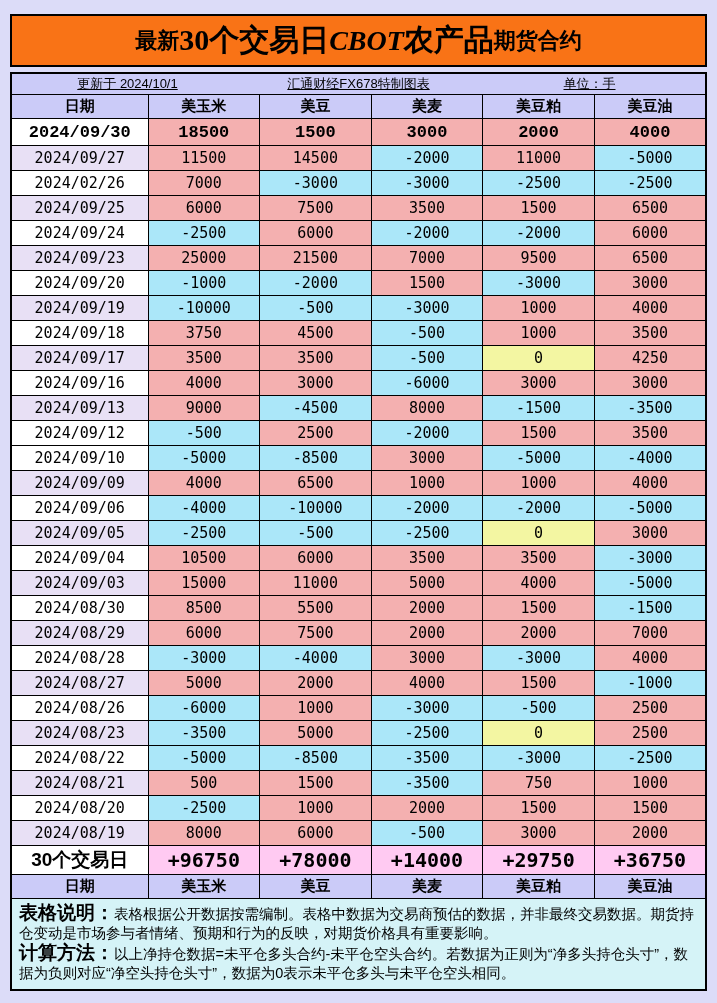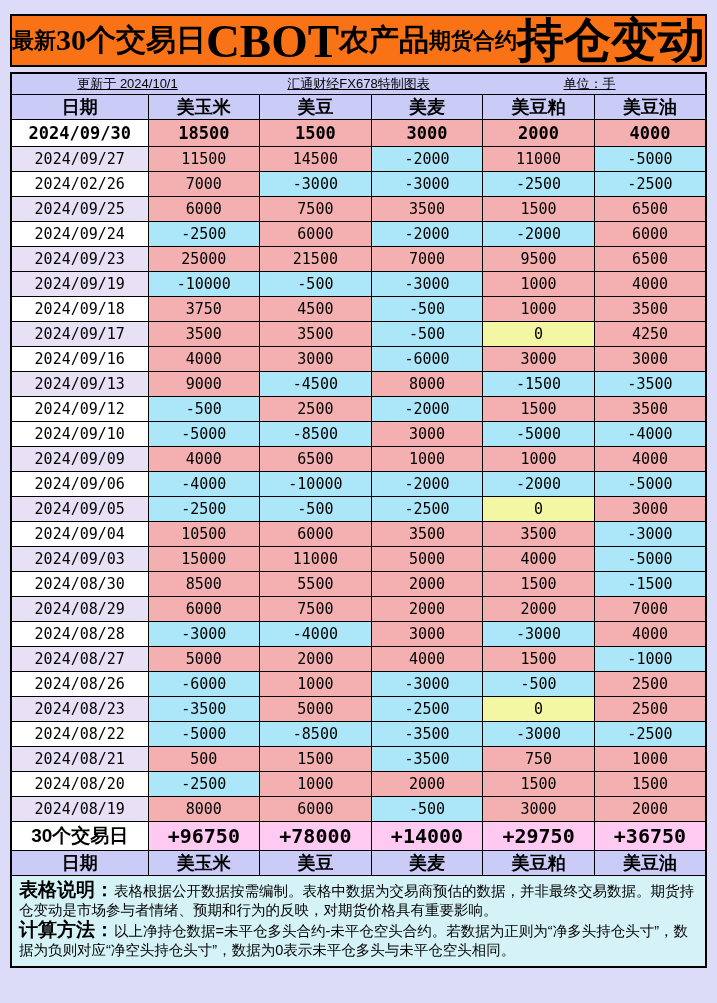--- a/index.html
+++ b/index.html
@@ -17,21 +17,21 @@
     background:#f97316;
     height:49px;
     display:flex;align-items:center;justify-content:center;
     margin-bottom:5px;
     font-family:"Liberation Serif","DejaVu Serif",serif;
     font-weight:bold;
     white-space:nowrap;
   }
   .t-s{font-size:22px;}
   .t-l{font-size:30px;}
-  .t-xl{font-size:47px;}
+  .t-xl{font-size:28px;font-style:italic;}
 
   
   table{
     width:697px;
     border-collapse:collapse;
     border:2px solid #000;
     table-layout:fixed;
   }
   col.c-date{width:137px;}
   td,th{
@@ -45,35 +45,35 @@
     background:#CBCBF8;
     height:20px;
     font-size:13px;
     border-bottom:1px solid #000;
   }
   .subtitle-inner{display:flex;align-items:center;}
   .subtitle-inner span{flex:1;text-align:center;text-decoration:underline;}
   .header-row th{
     background:#CBCBF8;
     font-weight:bold;
-    font-size:18px;
+    font-size:15px;
     height:23px;
     text-align:center;
   }
   .date-cell,.value-cell{
     font-family:"DejaVu Sans Mono","Liberation Mono",monospace;
     font-size:15px;
     height:24px;
   }
   .date-even{background:#FFFFFF;}
   .date-odd{background:#E8E0F5;}
   .pos{background:#F4B0B0;}
   .neg{background:#ABE7F9;}
   .zero{background:#F3F6A2;}
-  .bold-row td{font-weight:bold;font-size:17px;height:26px;}
+  .bold-row td{font-weight:bold;font-size:17px;height:26px;font-family:Liberation Mono, monospace;}
   .summary-row td{
     background:#FFCAF2;
     font-weight:bold;
     font-size:20px;
     height:28px;
     font-family:"DejaVu Sans Mono","Liberation Mono",monospace;
   }
   .summary-row td.summary-label{
     background:#FFFFFF;
     font-family:"Liberation Sans",sans-serif;
@@ -93,21 +93,20 @@
 <body>
 
 <div class="page">
 
   <div class="title-box">
       <span class="t-s">最新</span>
       <span class="t-l">30个交易日</span>
       <span class="t-xl">CBOT</span>
       <span class="t-l">农产品</span>
       <span class="t-s">期货合约</span>
-      <span class="t-xl">持仓变动</span>
     </div>
 
   <table>
     <colgroup>
       <col class="c-date">
         <col>
         <col>
         <col>
         <col>
         <col>
@@ -177,20 +176,28 @@
         </tr>
         <tr>
           <td class="date-cell date-odd">2024/09/23</td>
           <td class="value-cell pos">25000</td>
           <td class="value-cell pos">21500</td>
           <td class="value-cell pos">7000</td>
           <td class="value-cell pos">9500</td>
           <td class="value-cell pos">6500</td>
         </tr>
         <tr>
+          <td class="date-cell date-even">2024/09/20</td>
+          <td class="value-cell neg">-1000</td>
+          <td class="value-cell neg">-2000</td>
+          <td class="value-cell pos">1500</td>
+          <td class="value-cell neg">-3000</td>
+          <td class="value-cell pos">3000</td>
+        </tr>
+        <tr>
           <td class="date-cell date-odd">2024/09/19</td>
           <td class="value-cell neg">-10000</td>
           <td class="value-cell neg">-500</td>
           <td class="value-cell neg">-3000</td>
           <td class="value-cell pos">1000</td>
           <td class="value-cell pos">4000</td>
         </tr>
         <tr>
           <td class="date-cell date-even">2024/09/18</td>
           <td class="value-cell pos">3750</td>

